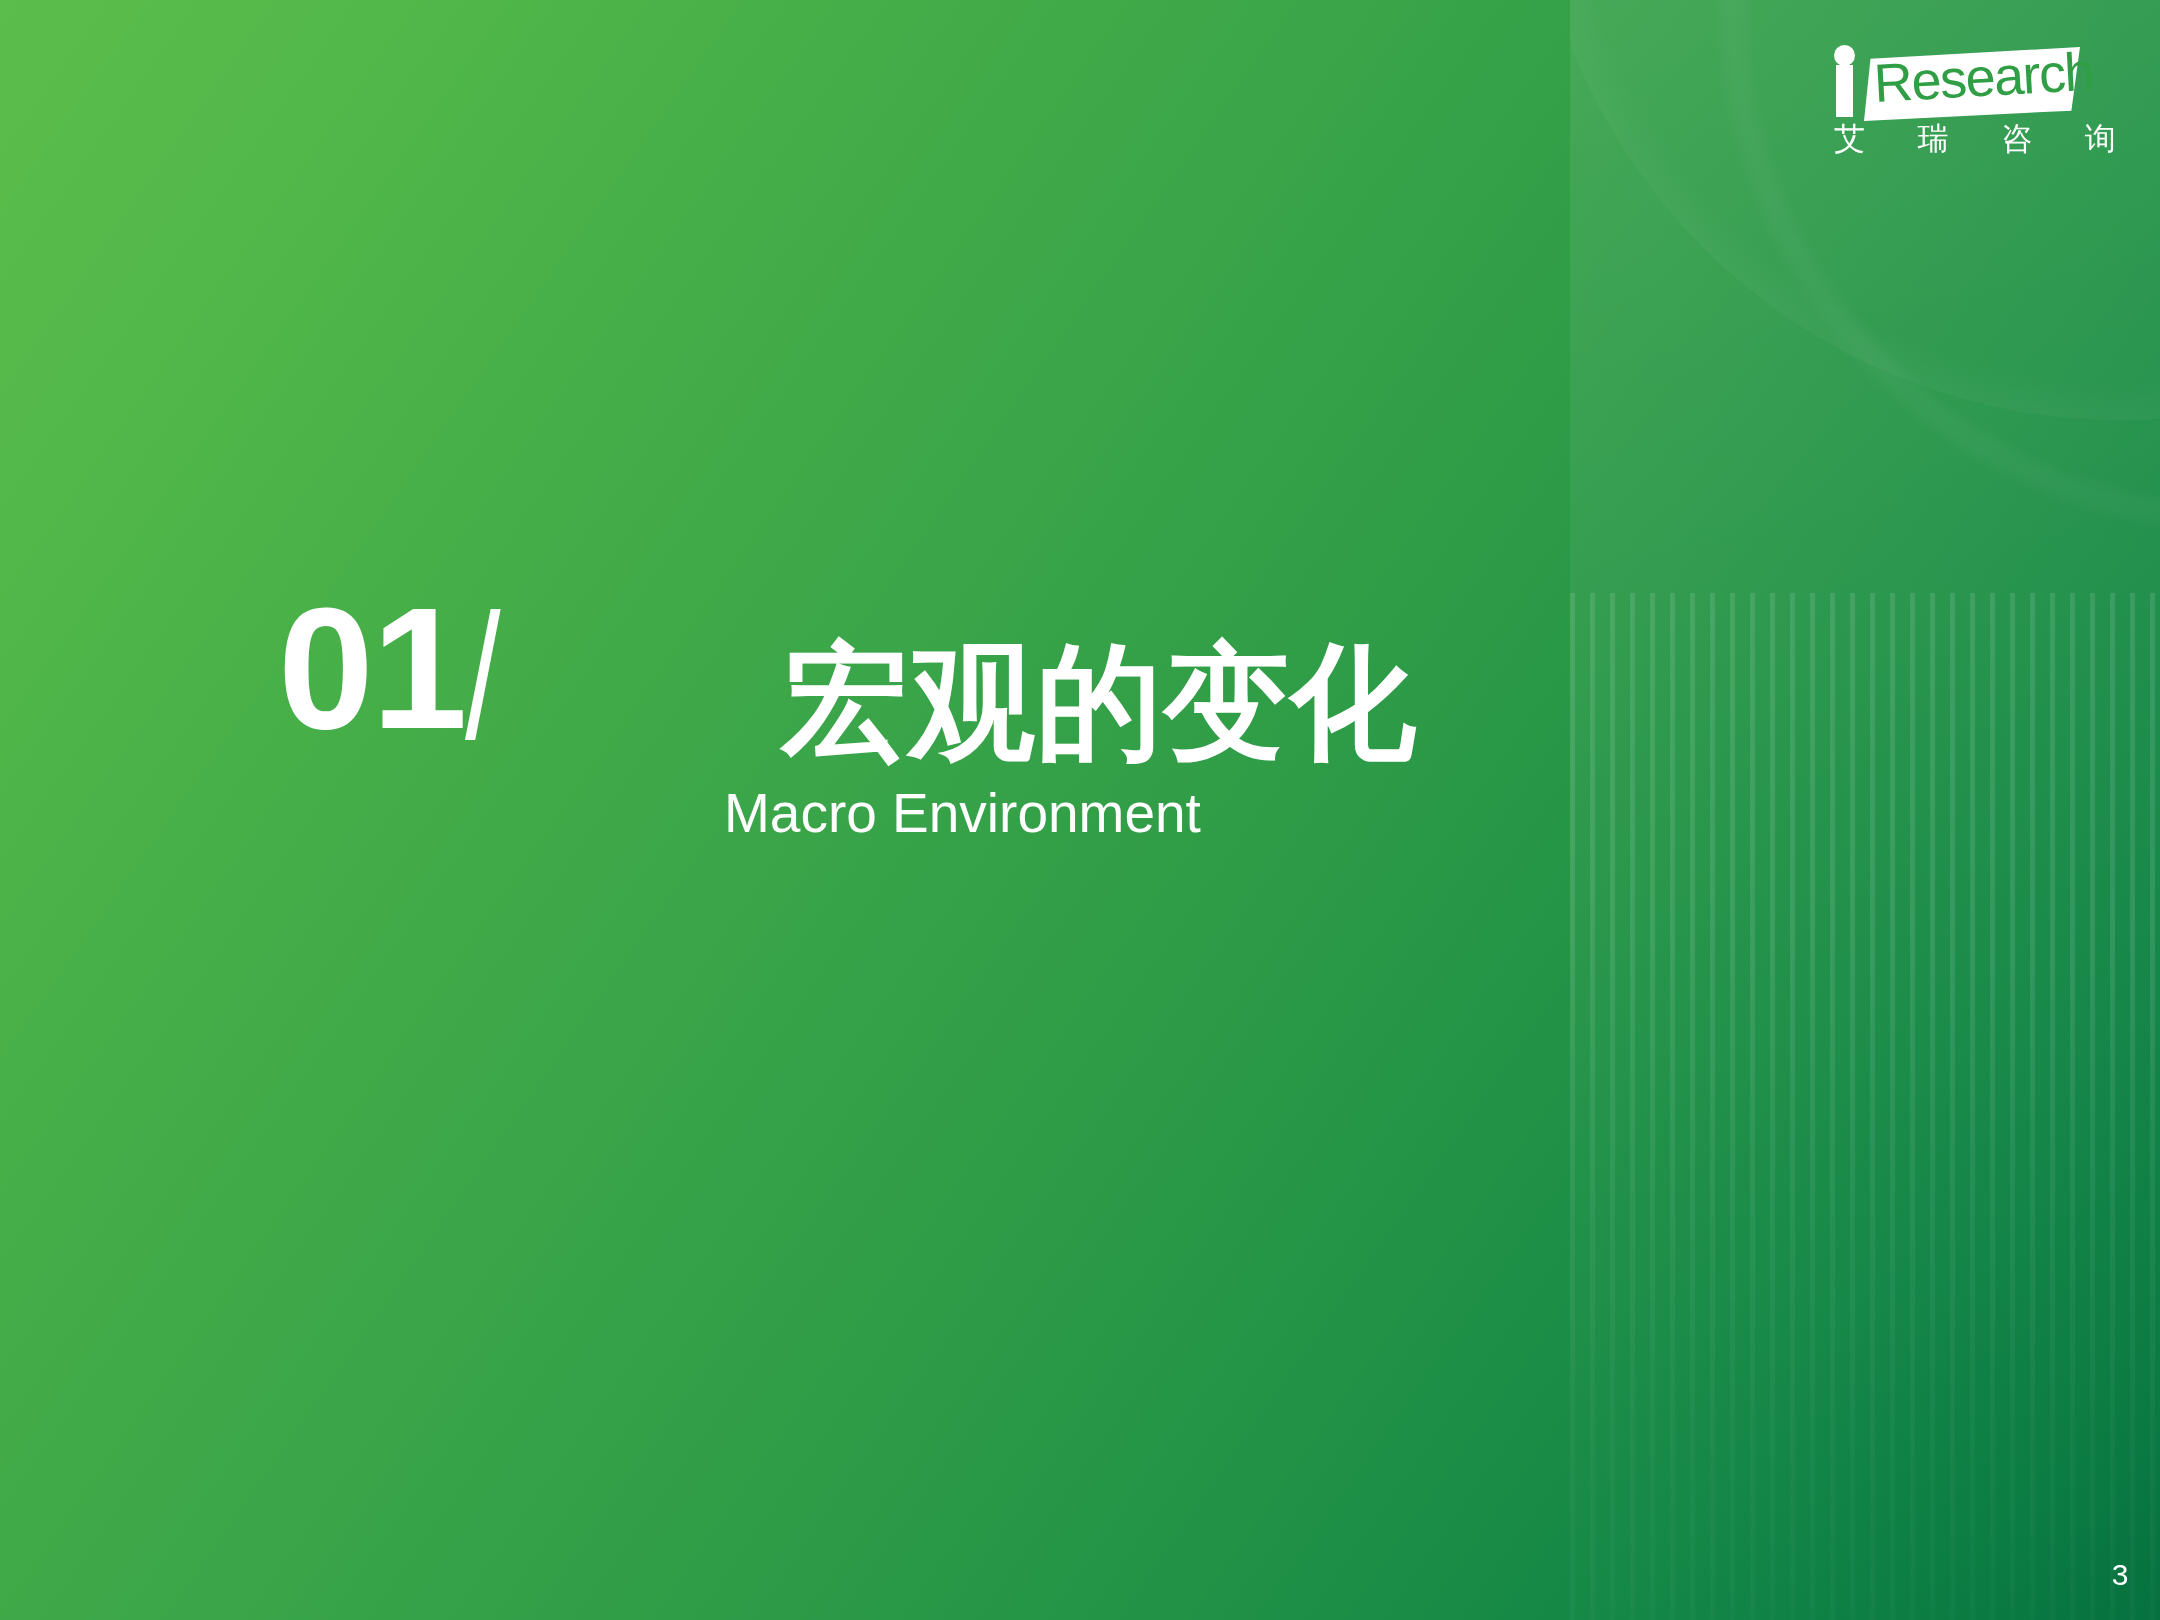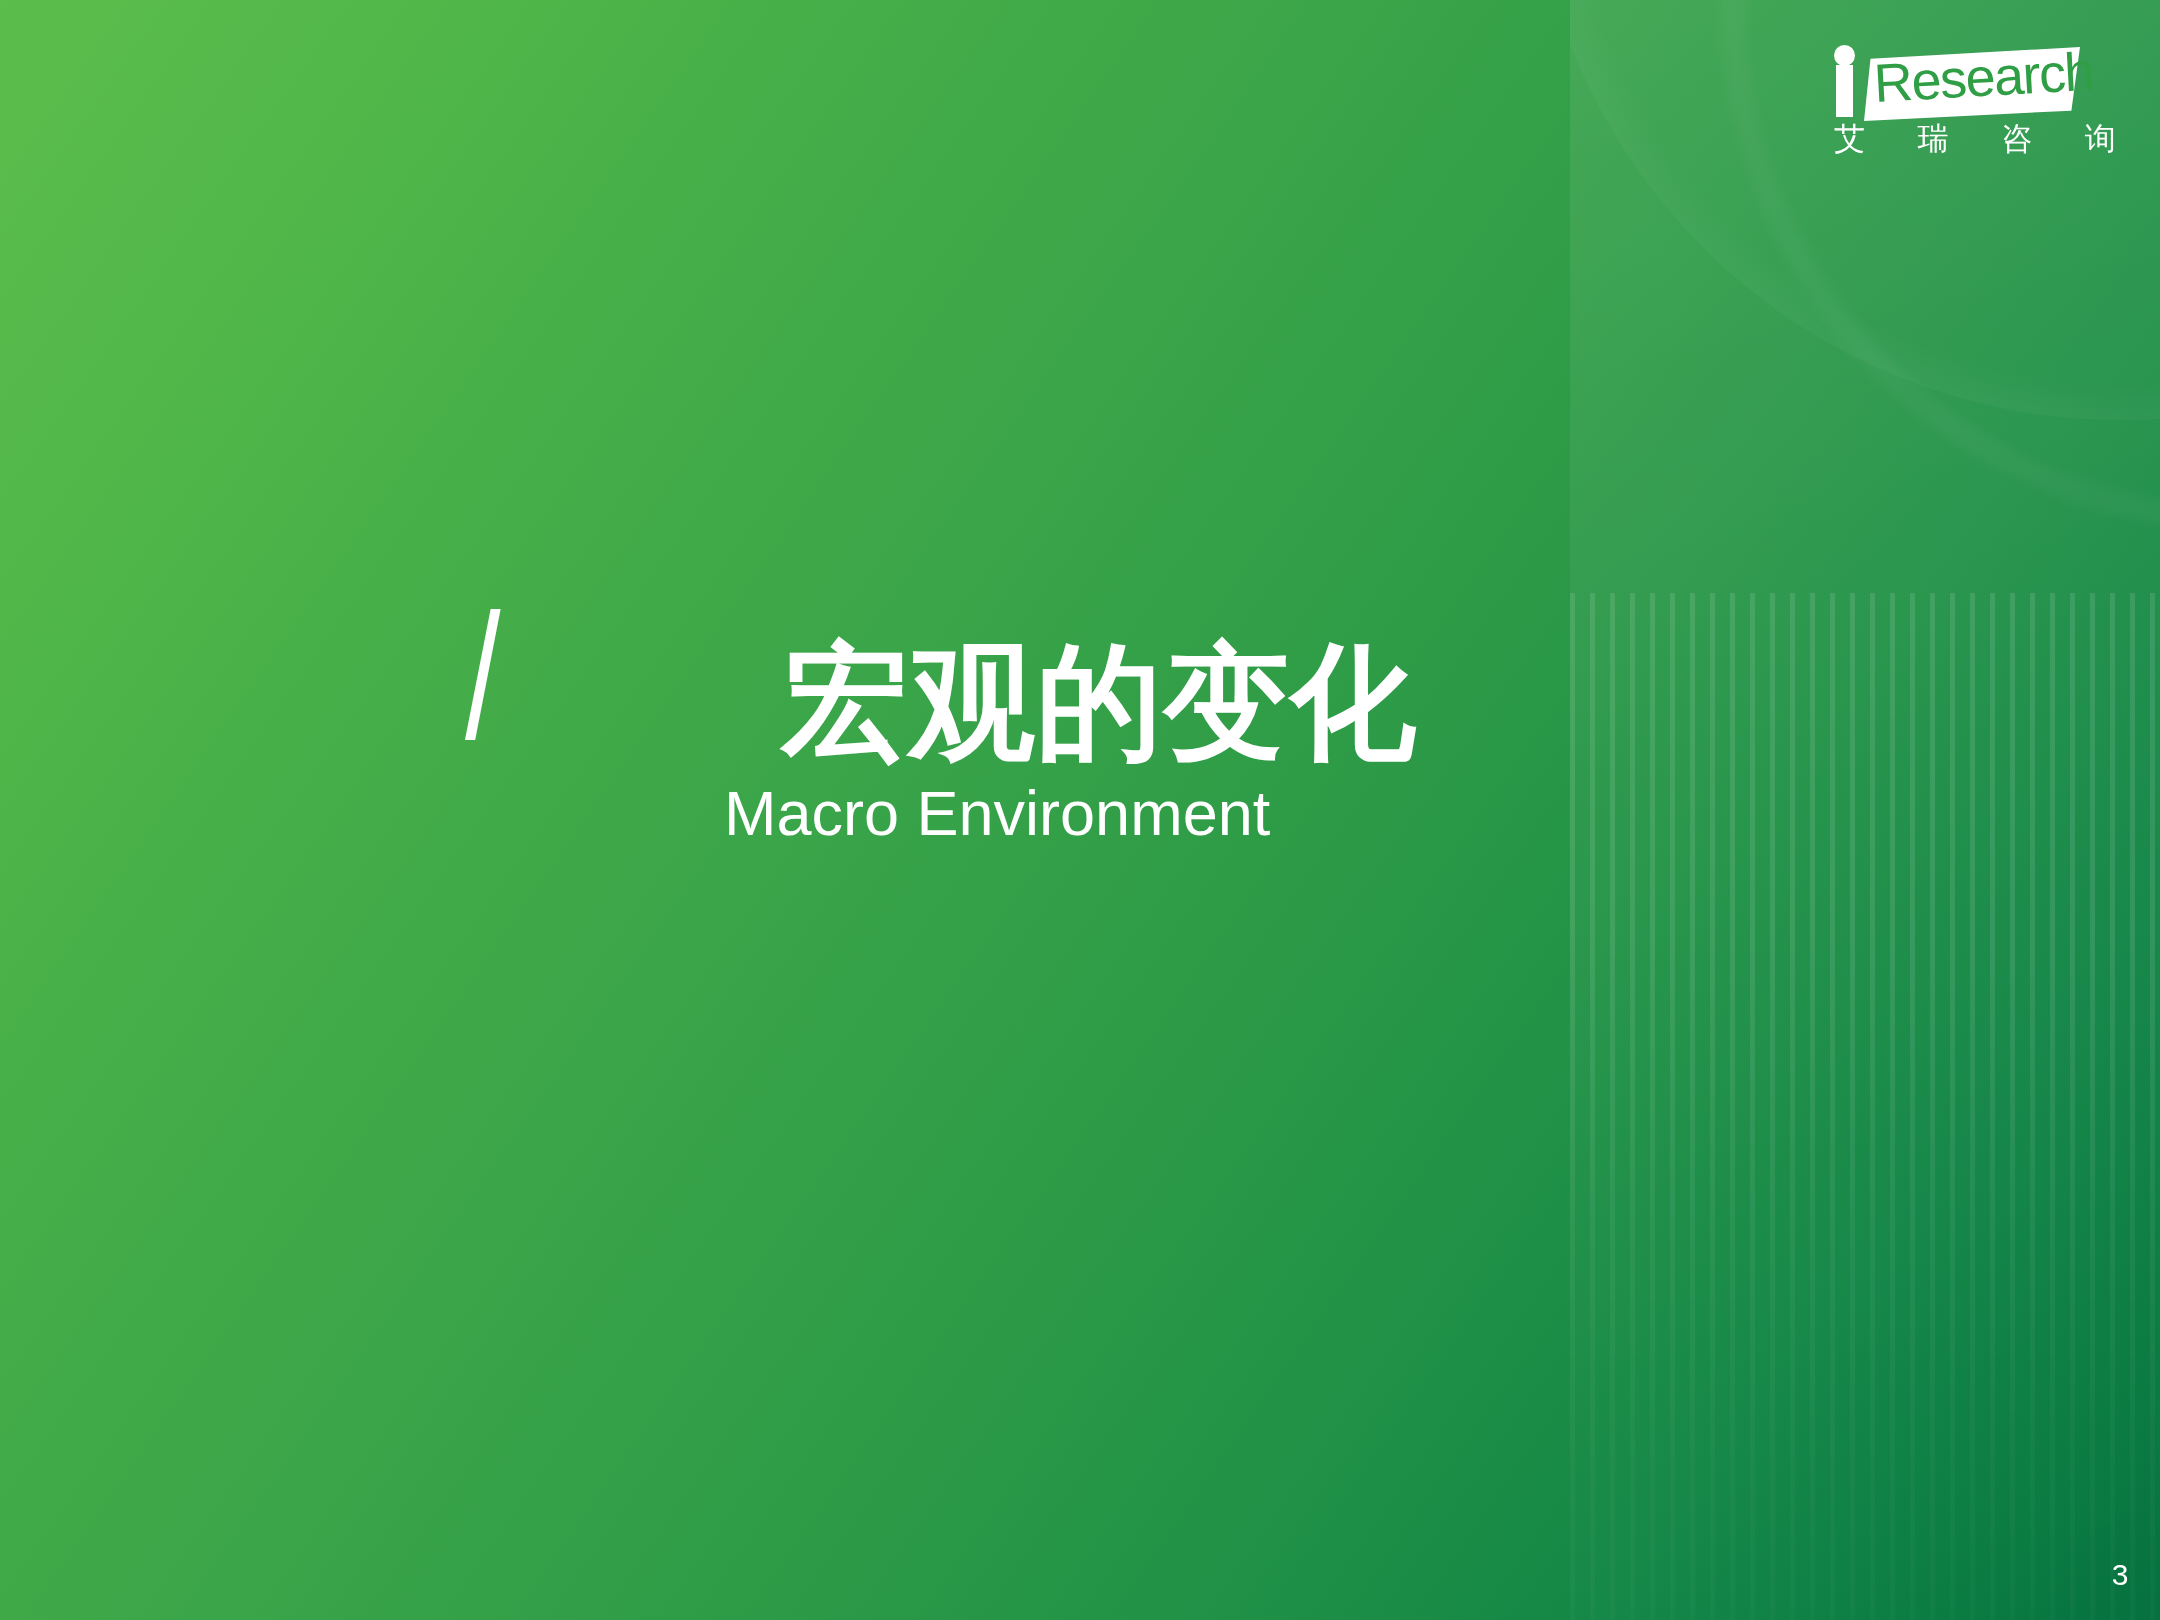--- a/index.html
+++ b/index.html
@@ -193,21 +193,21 @@
     font-weight: 700;
     color: #ffffff;
     letter-spacing: 1px;
     white-space: nowrap;
     margin-top: 40px;
   }
   .section-title-en {
     position: absolute;
     left: 724px;
     top: 770px;
-    font-size: 63px;
+    font-size: 55px;
     line-height: 86px;
     font-weight: 400;
     color: #ffffff;
     letter-spacing: 0px;
     white-space: nowrap;
   }
 
   
   .page-number {
     position: absolute;
@@ -235,20 +235,21 @@
   <div class="logo">
     <div class="logo-mark">
       <span class="logo-i-dot"></span>
       <span class="logo-i"></span>
       <span class="logo-plate"></span>
       <span class="logo-research">Research</span>
     </div>
     <div class="logo-cn">艾 瑞 咨 询</div>
   </div>
 
+  <div class="section-number">01</div>
 
   <div class="section-slash">/</div>
 
   <div class="section-title-cn">宏观的变化</div>
 
   <div class="section-title-en">Macro Environment</div>
 
   <div class="page-number">3</div>
 
 </div>

